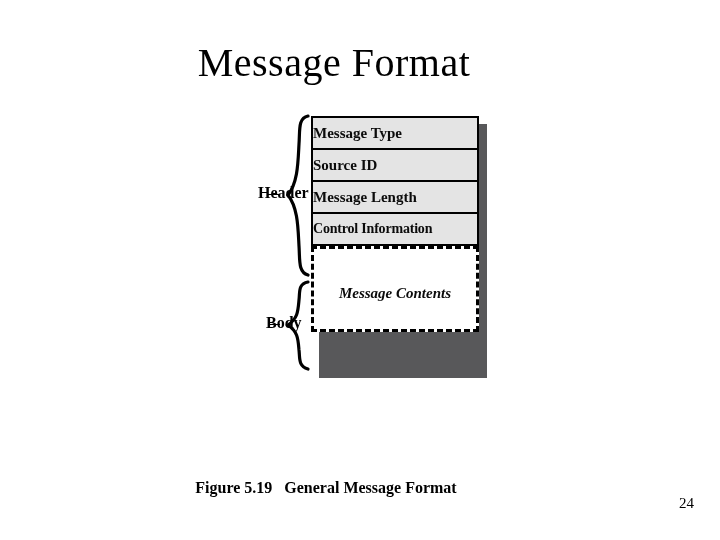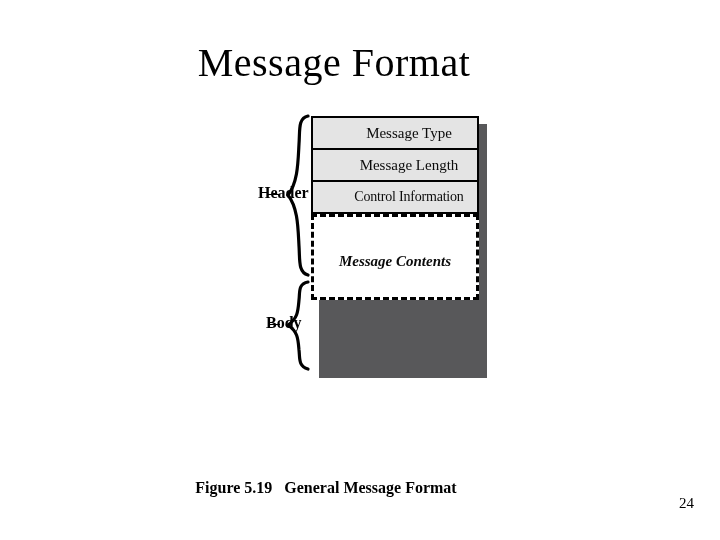--- a/index.html
+++ b/index.html
@@ -66,28 +66,26 @@
     border-bottom-width: 0;
     background: #e4e4e4;
   }
 
   .field-row {
     position: relative;
     height: 30px;
     line-height: 30px;
     border-bottom: 2px solid #000000;
     background: #e4e4e4;
-    text-align: center;
-    font-family: "Liberation Serif", "DejaVu Serif", serif;
-    font-weight: normal;
+    font-family: "Liberation Serif", "DejaVu Serif", serif;
+    font-weight: bold;
     font-size: 15px;
     color: #0b0b0b;
     white-space: nowrap;
     overflow: hidden;
-    padding-left: 28px;
   }
   .field-row.tight {
     font-size: 14px;
     letter-spacing: -0.2px;
   }
 
   #body-box {
     position: relative;
     z-index: 2;
     margin-top: 0;
@@ -177,20 +175,21 @@
   <svg id="body-brace" class="brace-svg" width="36" height="94" viewBox="0 0 36 94">
     <path d="M30 4 C20 6, 22 14, 21 22 C20 33, 20 40, 10 47 C20 54, 20 61, 21 72 C22 80, 20 88, 30 91" fill="none" stroke="#000000" stroke-width="3.2" stroke-linecap="round"></path>
   </svg>
   <div class="tick-line" id="body-tick"></div>
   <div class="side-label" id="body-label">Body</div>
 
   <div id="message-stack">
 
     <div id="header-group">
       <div class="field-row">Message Type</div>
+      <div class="field-row">Source ID</div>
       <div class="field-row">Message Length</div>
       <div class="field-row tight">Control Information</div>
     </div>
 
     <div id="body-box">
       <span class="body-label">Message Contents</span>
     </div>
 
   </div>
 

